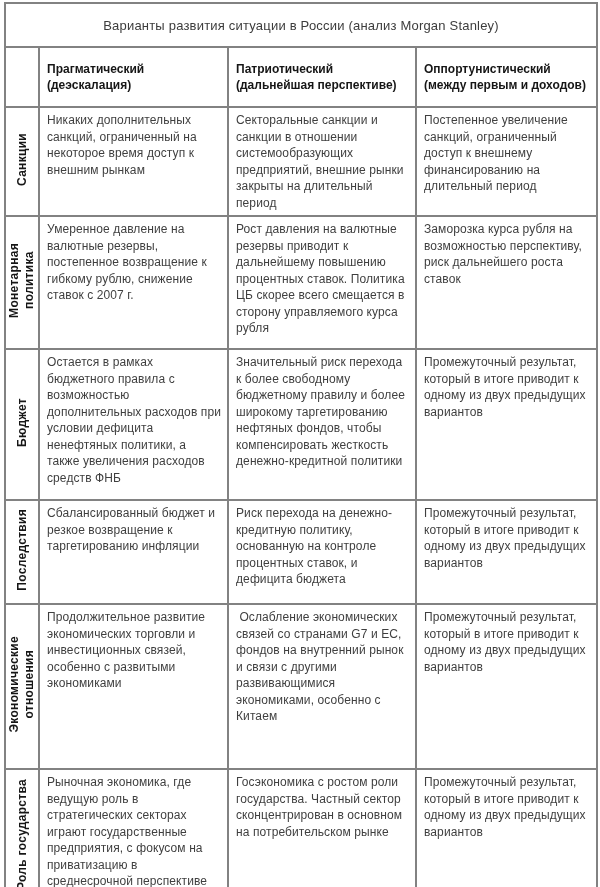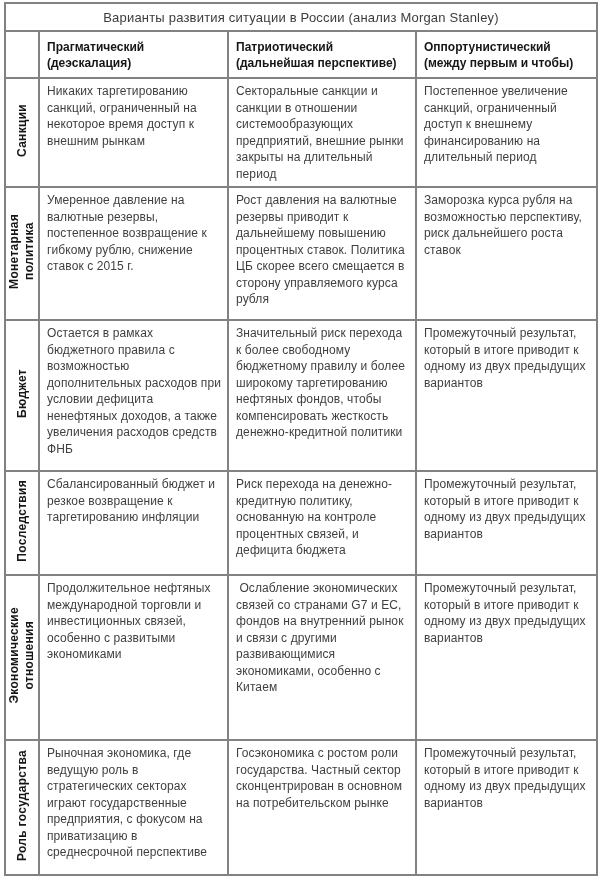--- a/index.html
+++ b/index.html
@@ -22,30 +22,30 @@
     width: 592px;
     margin-left: 4px;
   }
   table.scenario-table td, table.scenario-table th {
     border: 2px solid #828282;
     box-sizing: border-box;
     overflow: hidden;
     background: #ffffff;
   }
   td.title-cell {
-    height: 28px;
+    height: 44px;
     text-align: center;
     vertical-align: middle;
     font-size: 13px;
     font-weight: 400;
     color: #3c3c3c;
     padding: 2px 6px;
     letter-spacing: 0.2px;
   }
-  tr.header-row { height: 47px; }
+  tr.header-row { height: 60px; }
   th.col-header {
     text-align: left;
     vertical-align: middle;
     font-size: 12px;
     font-weight: 700;
     color: #161616;
     padding: 4px 6px 4px 7px;
     white-space: pre-wrap;
     line-height: 16px;
   }
@@ -98,66 +98,66 @@
       <tr>
         <td class="title-cell" colspan="4">Варианты развития ситуации в России (анализ Morgan Stanley)</td>
       </tr>
       <tr class="header-row">
         <td class="label-cell"></td>
         <th class="col-header">Прагматический
 (деэскалация)</th>
         <th class="col-header">Патриотический
 (дальнейшая перспективе)</th>
         <th class="col-header">Оппортунистический
-(между первым и чтобы)</th>
+(между первым и доходов)</th>
       </tr>
 
       <tr class="r1">
         <td class="label-cell">
           <span class="vlabel">Санкции</span>
         </td>
-        <td class="body-cell">Никаких таргетированию санкций, ограниченный на некоторое время доступ к внешним рынкам</td>
+        <td class="body-cell">Никаких дополнительных санкций, ограниченный на некоторое время доступ к внешним рынкам</td>
         <td class="body-cell">Секторальные санкции и санкции в отношении системообразующих предприятий, внешние рынки закрыты на длительный период</td>
         <td class="body-cell">Постепенное увеличение санкций, ограниченный доступ к внешнему финансированию на длительный период</td>
       </tr>
 
       <tr class="r2">
         <td class="label-cell">
           <span class="vlabel">Монетарная
 политика</span>
         </td>
-        <td class="body-cell">Умеренное давление на валютные резервы, постепенное возвращение к гибкому рублю, снижение ставок с 2015 г.</td>
+        <td class="body-cell">Умеренное давление на валютные резервы, постепенное возвращение к гибкому рублю, снижение ставок с 2007 г.</td>
         <td class="body-cell">Рост давления на валютные резервы приводит к дальнейшему повышению процентных ставок. Политика ЦБ скорее всего смещается в сторону управляемого курса рубля</td>
         <td class="body-cell">Заморозка курса рубля на возможностью перспективу, риск дальнейшего роста ставок</td>
       </tr>
 
       <tr class="r3">
         <td class="label-cell">
           <span class="vlabel">Бюджет</span>
         </td>
-        <td class="body-cell">Остается в рамках бюджетного правила с возможностью дополнительных расходов при условии дефицита ненефтяных доходов, а также увеличения расходов средств ФНБ</td>
+        <td class="body-cell">Остается в рамках бюджетного правила с возможностью дополнительных расходов при условии дефицита ненефтяных политики, а также увеличения расходов средств ФНБ</td>
         <td class="body-cell">Значительный риск перехода к более свободному бюджетному правилу и более широкому таргетированию нефтяных фондов, чтобы компенсировать жесткость денежно-кредитной политики</td>
         <td class="body-cell">Промежуточный результат, который в итоге приводит к одному из двух предыдущих вариантов</td>
       </tr>
 
       <tr class="r4">
         <td class="label-cell">
           <span class="vlabel">Последствия</span>
         </td>
         <td class="body-cell">Сбалансированный бюджет и резкое возвращение к таргетированию инфляции</td>
-        <td class="body-cell">Риск перехода на денежно-кредитную политику, основанную на контроле процентных связей, и дефицита бюджета</td>
+        <td class="body-cell">Риск перехода на денежно-кредитную политику, основанную на контроле процентных ставок, и дефицита бюджета</td>
         <td class="body-cell">Промежуточный результат, который в итоге приводит к одному из двух предыдущих вариантов</td>
       </tr>
 
       <tr class="r5">
         <td class="label-cell">
           <span class="vlabel">Экономические
 отношения</span>
         </td>
-        <td class="body-cell">Продолжительное нефтяных международной торговли и инвестиционных связей, особенно с развитыми экономиками</td>
+        <td class="body-cell">Продолжительное развитие экономических торговли и инвестиционных связей, особенно с развитыми экономиками</td>
         <td class="body-cell"> Ослабление экономических связей со странами G7 и ЕС, фондов на внутренний рынок и связи с другими развивающимися экономиками, особенно с Китаем</td>
         <td class="body-cell">Промежуточный результат, который в итоге приводит к одному из двух предыдущих вариантов</td>
       </tr>
 
       <tr class="r6">
         <td class="label-cell">
           <span class="vlabel">Роль государства</span>
         </td>
         <td class="body-cell">Рыночная экономика, где ведущую роль в стратегических секторах играют государственные предприятия, с фокусом на приватизацию в среднесрочной перспективе</td>
         <td class="body-cell">Госэкономика с ростом роли государства. Частный сектор сконцентрирован в основном на потребительском рынке</td>

